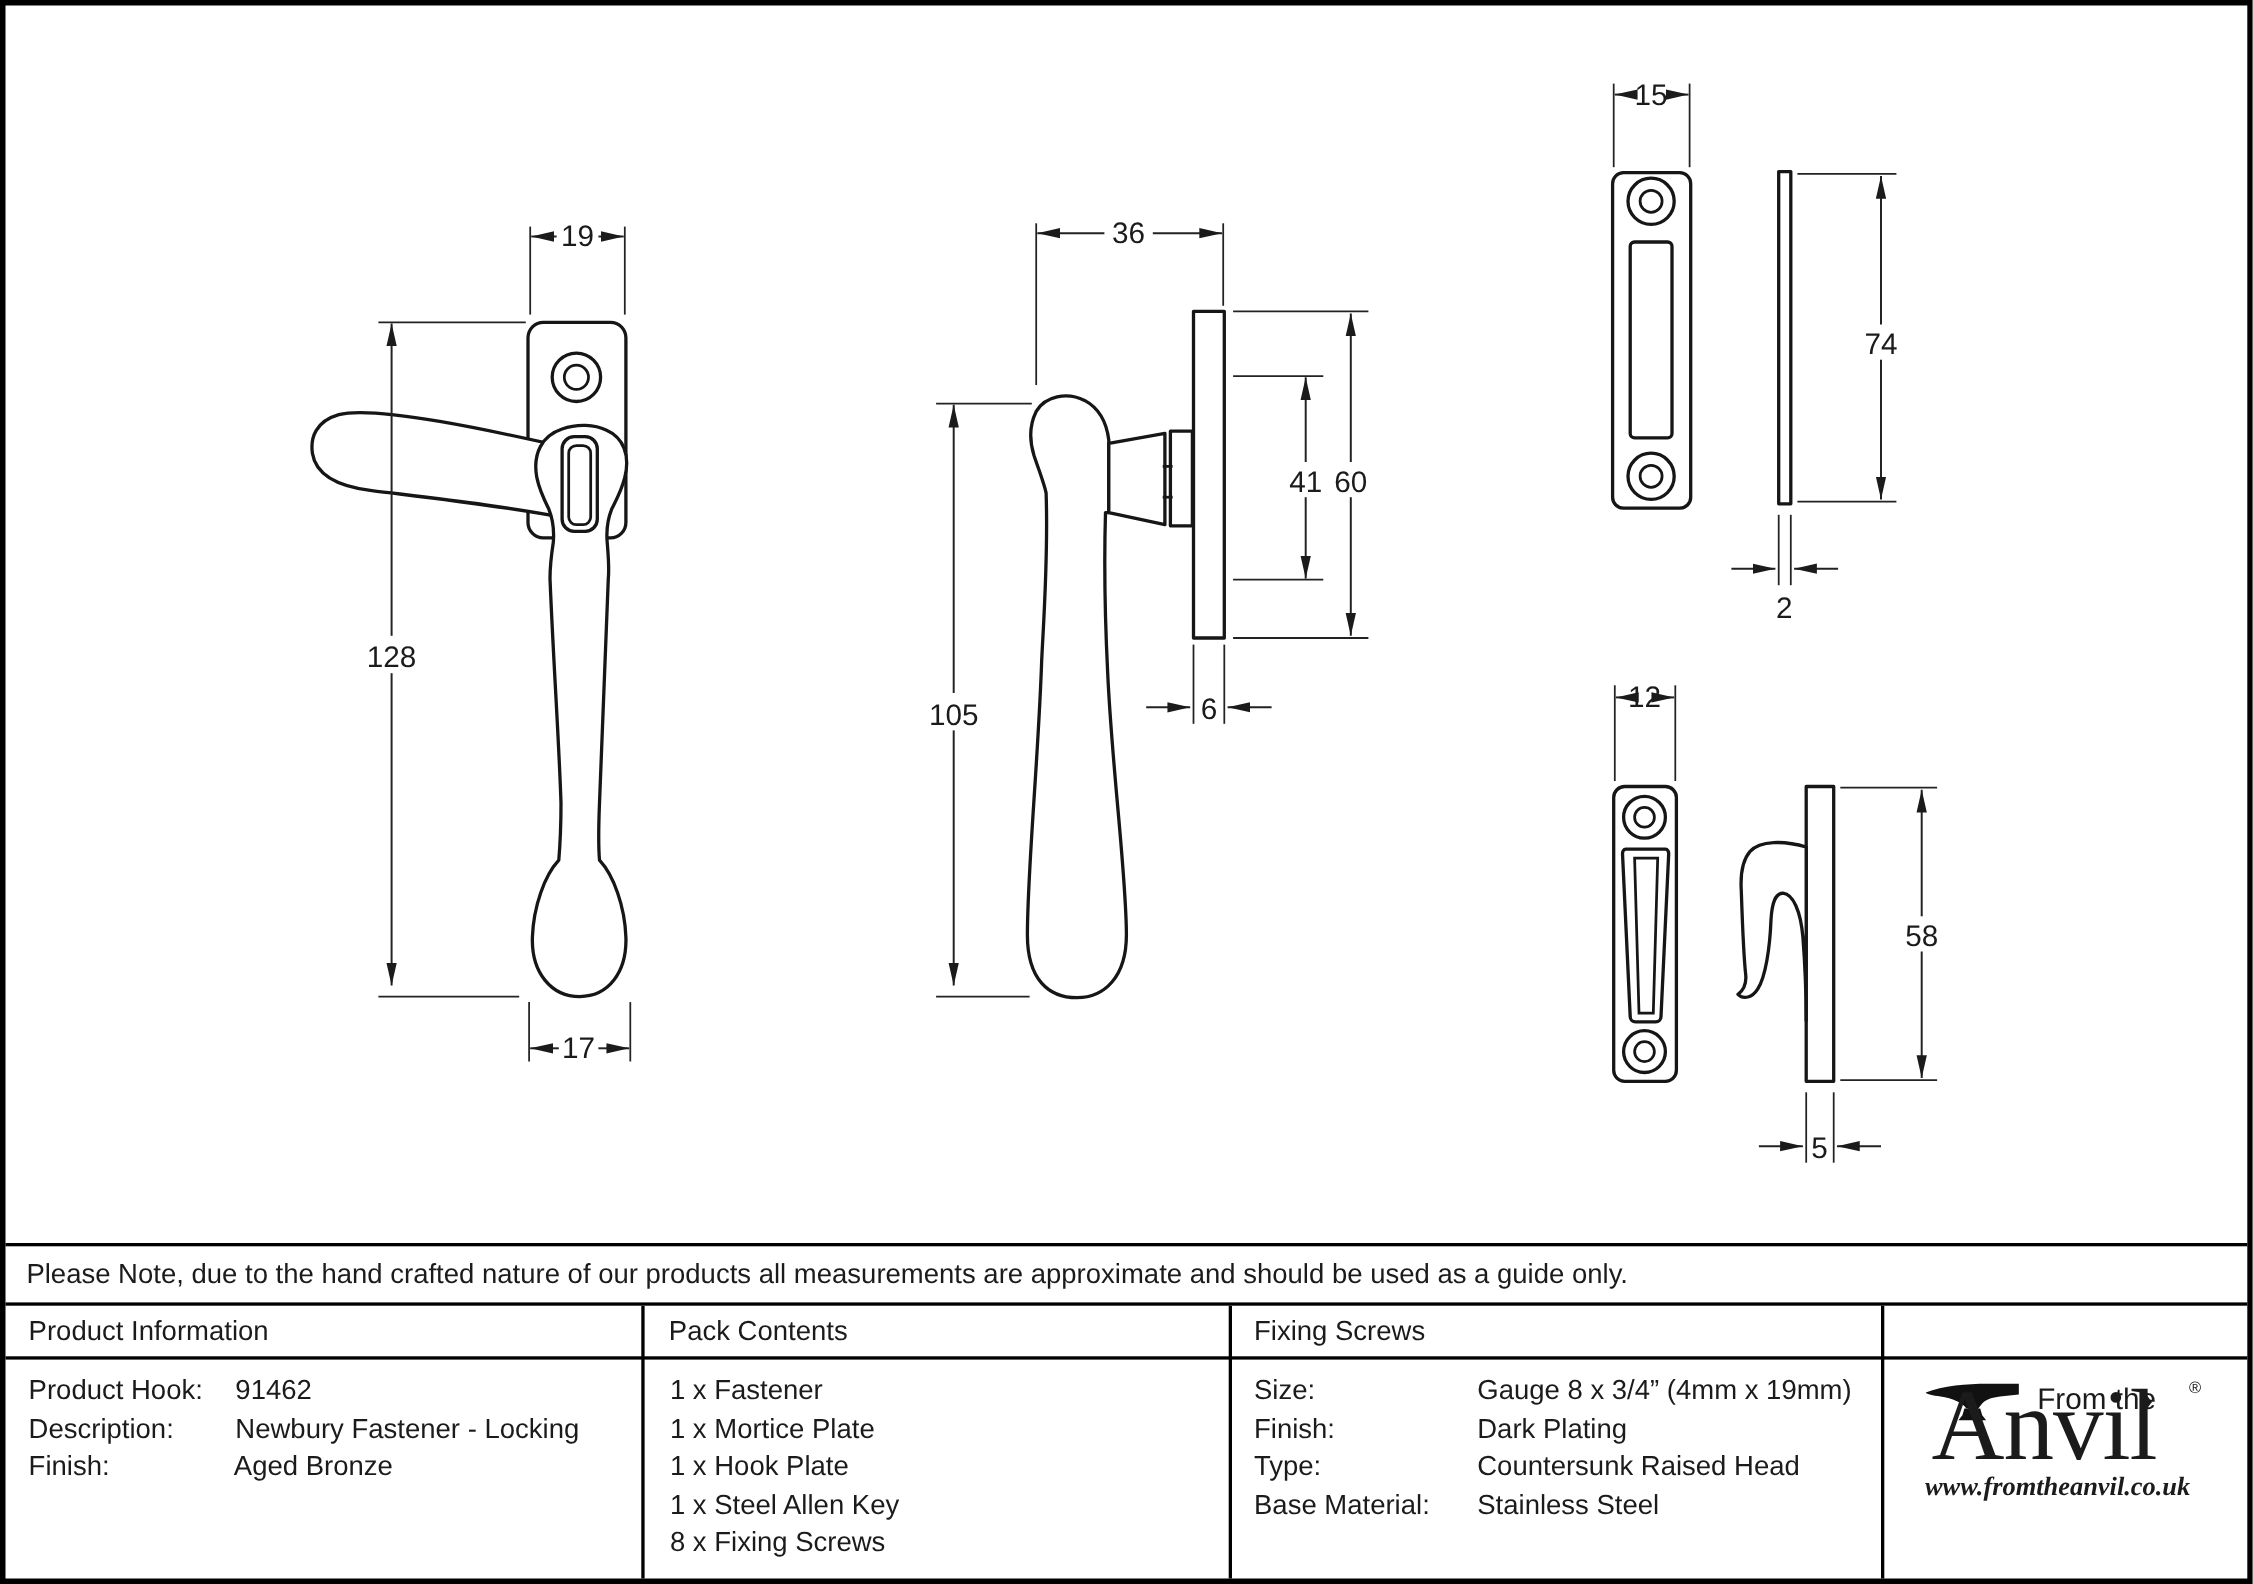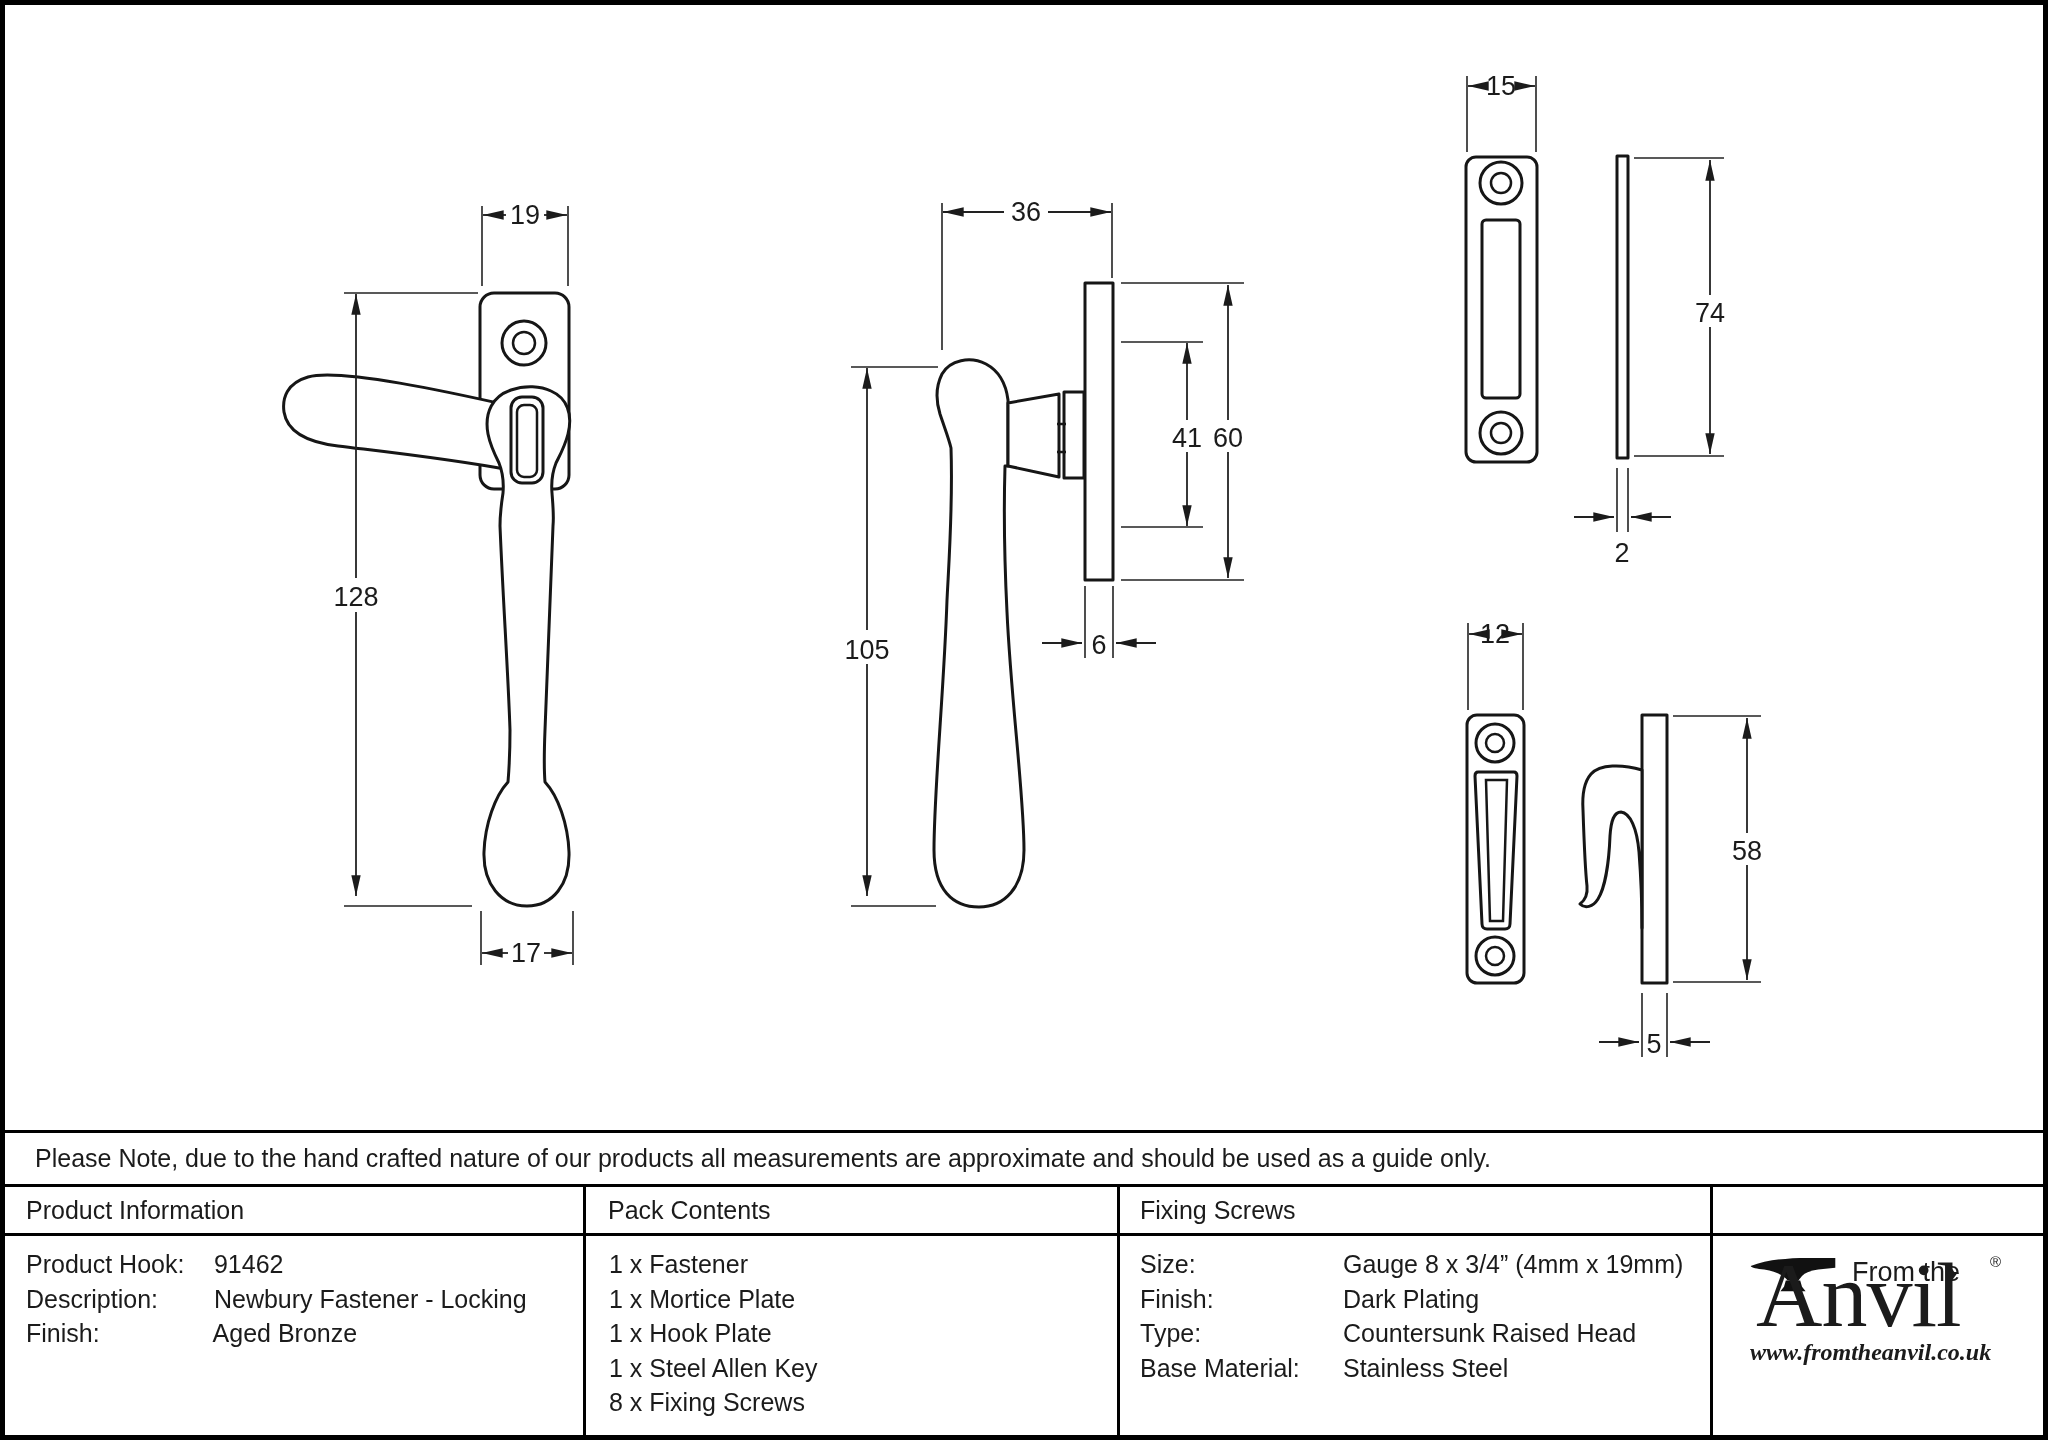--- a/index.html
+++ b/index.html
@@ -12,21 +12,21 @@
   svg text{font-family:"Liberation Sans",sans-serif;font-size:27px;fill:#1b1b1b;text-anchor:middle;}
   .outline{fill:#fff;stroke:#161616;stroke-width:3;stroke-linejoin:round;stroke-linecap:round;}
   .thin{fill:none;stroke:#161616;stroke-width:2.5;}
   .dimline{stroke:#222;stroke-width:1.8;fill:none;}
   .extline{stroke:#222;stroke-width:1.6;fill:none;}
   .dimbg{fill:#fff;stroke:none;}
   
   .note-bar{
     position:absolute;left:5px;right:5px;top:1130px;height:57px;
     border-top:3px solid #000;border-bottom:3px solid #000;box-sizing:border-box;
-    display:flex;align-items:center;padding-left:30px;font-size:25px;
+    display:flex;align-items:center;padding-left:19px;font-size:25px;
   }
   
   .vline{position:absolute;top:1187px;height:248px;width:3px;background:#000;}
   .hline-header{position:absolute;left:5px;right:5px;top:1233px;height:3px;background:#000;}
   .cell-title{position:absolute;top:1196px;font-size:25px;}
   .col-rows{position:absolute;top:1247px;font-size:25px;line-height:34.5px;}
   .row .lbl{display:inline-block;}
   .pi .lbl{width:181px;}
   .fs .lbl{width:196px;}
   

